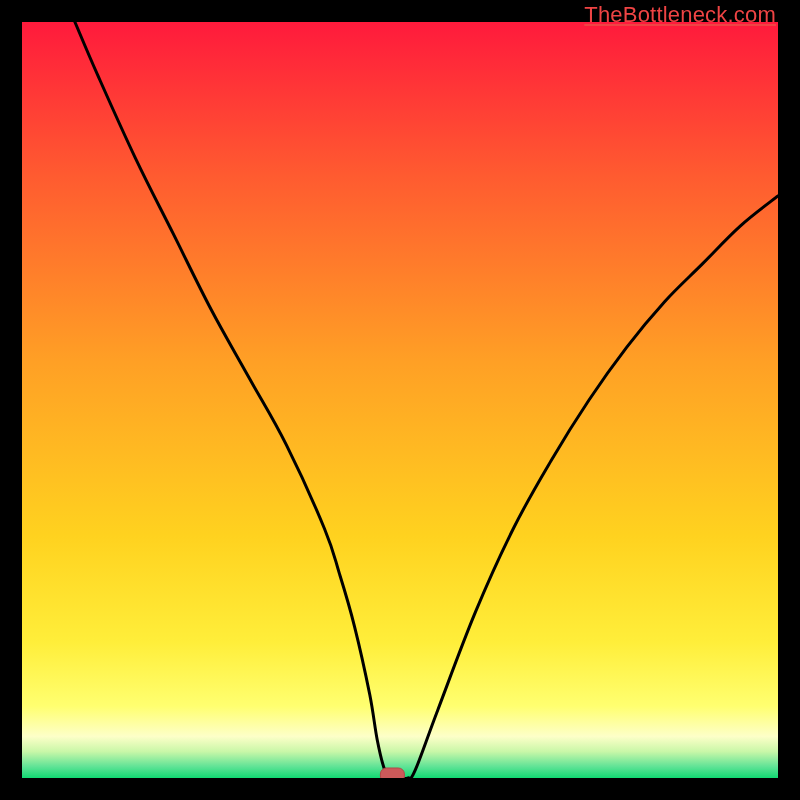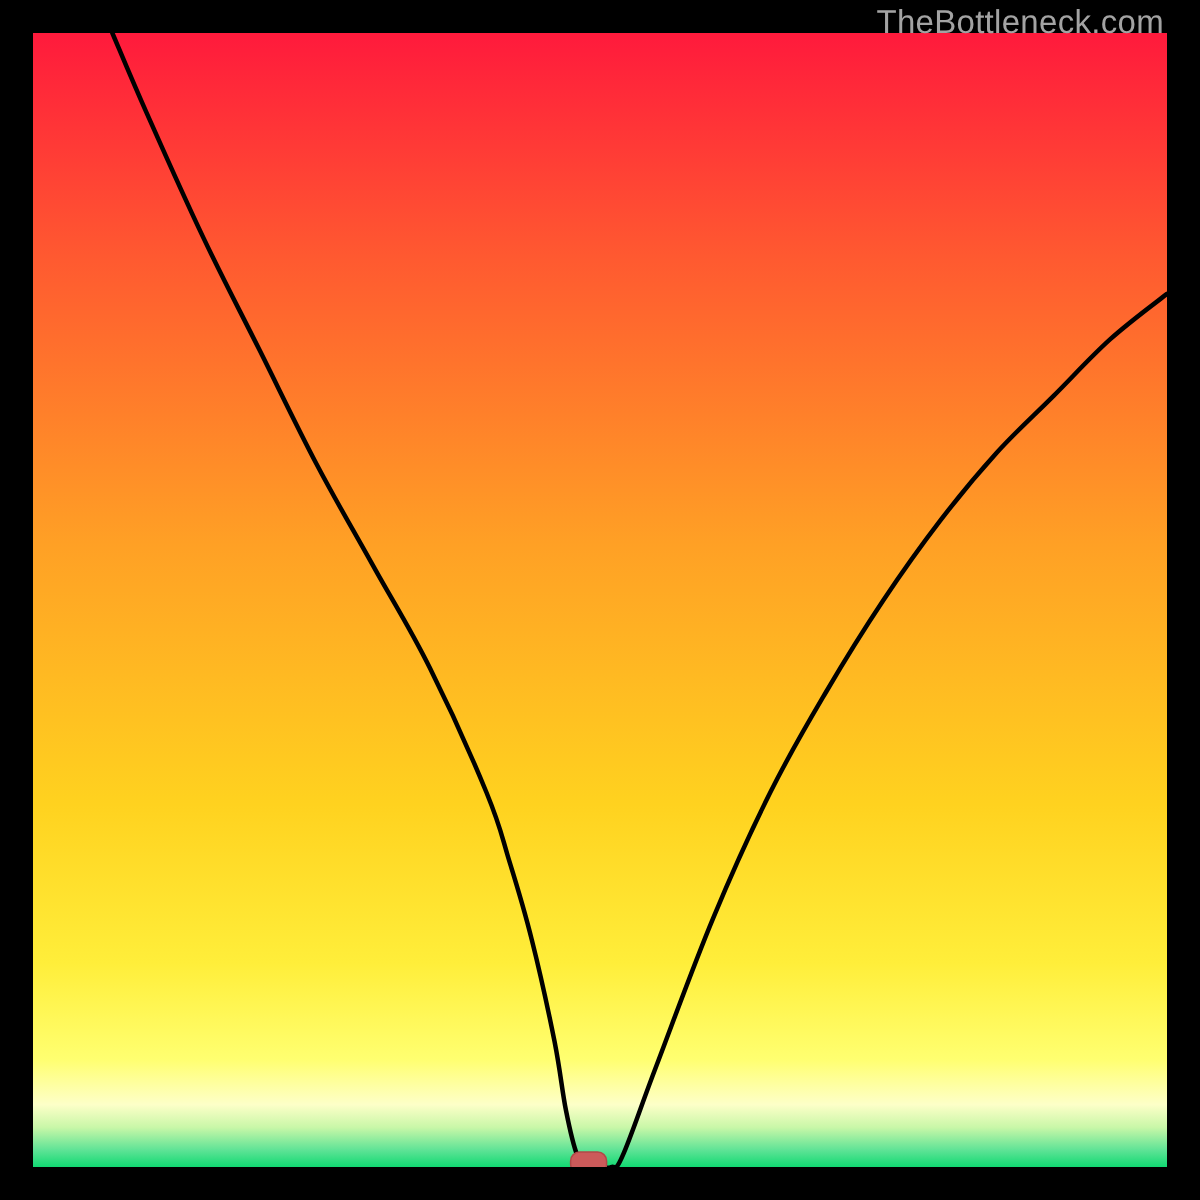--- a/index.html
+++ b/index.html
@@ -24,24 +24,25 @@
     left: 0;
     top: 0;
     width: 756px;
     height: 756px;
     display: block;
   }
   .watermark {
     position: absolute;
     top: 2px;
     right: 24px;
-    color: #a3a3a3;
+    color: #ef4444;
     font-size: 22px;
     letter-spacing: 0.2px;
     font-weight: 400;
+    text-decoration: underline;
   }
 </style>
 </head>
 <body>
 
 <div class="frame">
   <svg class="plot" viewBox="0 0 756 756" preserveAspectRatio="none">
     <defs>
       <linearGradient id="bg-grad" x1="0" y1="0" x2="0" y2="1">
         <stop offset="0" stop-color="#ff1a3c"></stop>

